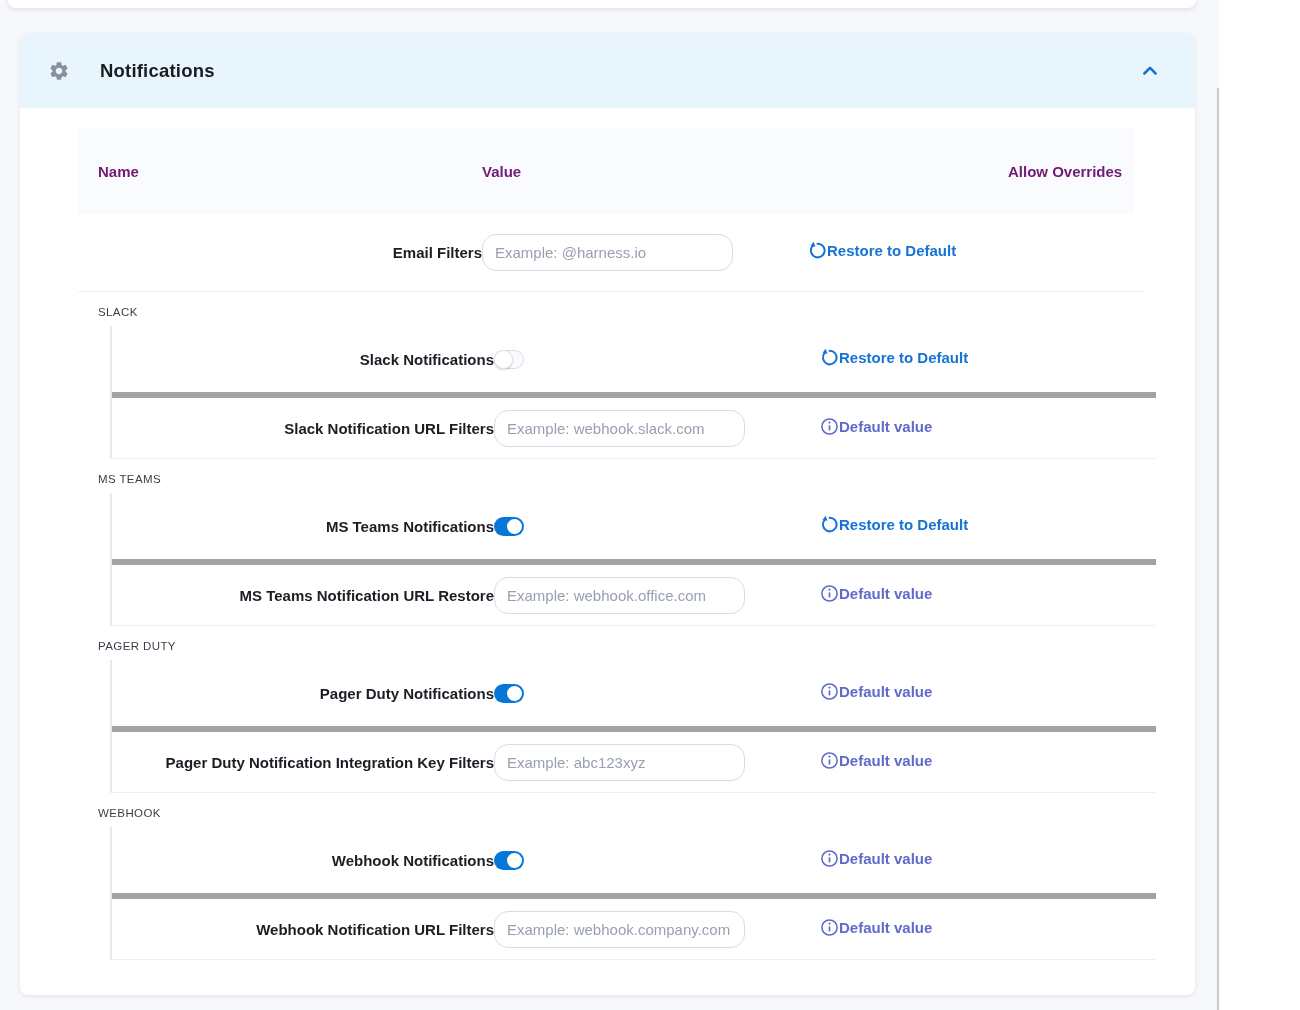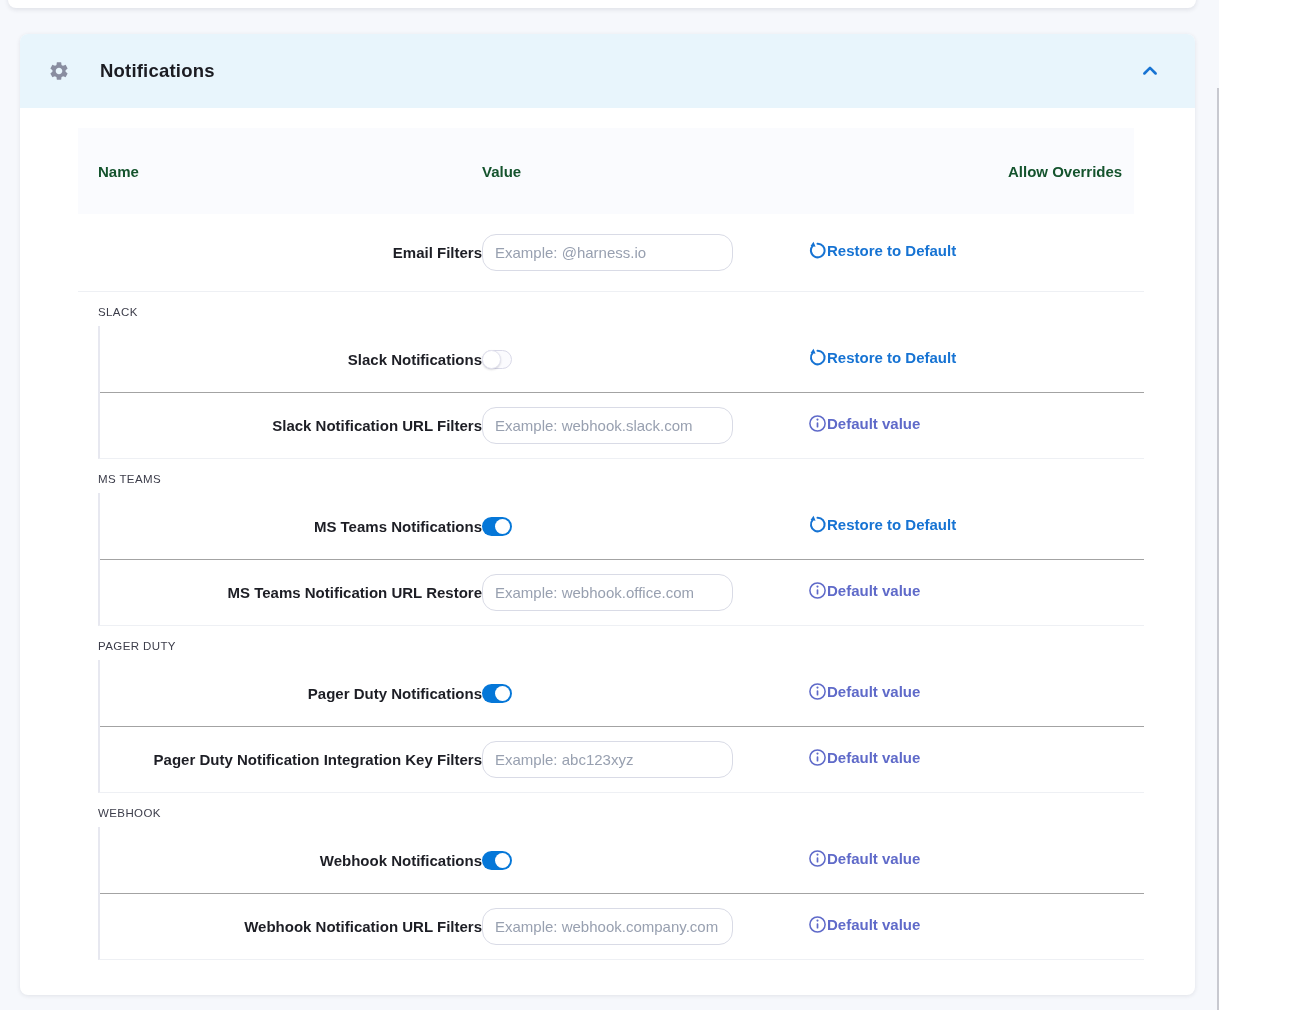--- a/index.html
+++ b/index.html
@@ -11,32 +11,32 @@
   .card { position:absolute; left:20px; top:34px; width:1175px; height:961px; background:#ffffff;
           border-radius:8px; box-shadow:0 1px 4px rgba(40,41,61,.10); }
   .card-header { height:74px; background:#e8f5fc; border-radius:8px 8px 0 0; display:flex; align-items:center;
                  padding:0 36px 0 28px; gap:17px; cursor:pointer; }
   .card-title { font-size:18.5px; font-weight:700; color:#1b1c22; letter-spacing:.2px;margin-left:13px; }
   .hdr-spacer { flex:1; }
   .card-body { padding:20px 0 0 58px; }
 
   .thead { width:1056px; height:86px; background:#fafbfe; display:grid;
            grid-template-columns:384px 326px 200px 1fr; align-items:center; padding-left:20px; }
-  .thead .col { font-size:15px; font-weight:600; color:#14532d; line-height:25px; }
+  .thead .col { font-size:15px; font-weight:600; color:#701a75; line-height:25px; }
   .thead .col.allow { max-width:126px; }
 
   .row { display:grid; grid-template-columns:384px 326px 200px 1fr; align-items:center;
          width:1066px; height:78px; padding-left:20px; border-bottom:1px solid #eef0f4; }
   .cell-name { font-size:15px; font-weight:700; color:#1d1e25; white-space:nowrap;text-align:right; }
 
   .section-label { padding:14px 0 8px 20px; font-size:11.5px; font-weight:500; color:#3c3d4a;
                    letter-spacing:.4px; }
-  .group { margin-left:20px; width:1046px; border-left:2px solid #e7e8f0; border-bottom:1px solid #eef0f4; }
+  .group { margin-left:32px; width:1046px; border-left:2px solid #e7e8f0; border-bottom:1px solid #eef0f4; }
   .group .row { width:100%; height:66px; padding-left:20px; grid-template-columns:362px 326px 200px 1fr; border-bottom:0; }
-  .group .row + .row { border-top:1px solid #a3a3a3; }
+  .group .row + .row { border-top:6px solid #a3a3a3; }
 
   .txt-input { width:251px; height:37px; border:1px solid #d9dbe6; border-radius:14px; padding:0 12px;
                font-size:15px; color:#1d1e25; background:#fff; outline:none;
                font-family:"Liberation Sans","DejaVu Sans",sans-serif; }
   .txt-input::placeholder { color:#98a0b0; }
 
   .link { display:inline-flex; align-items:center; gap:0; font-size:15px; font-weight:600; cursor:pointer; }
   .link.restore { color:#1673d3; }
   .link.default { color:#5f6ac9; }
   .link svg { flex:none; }

